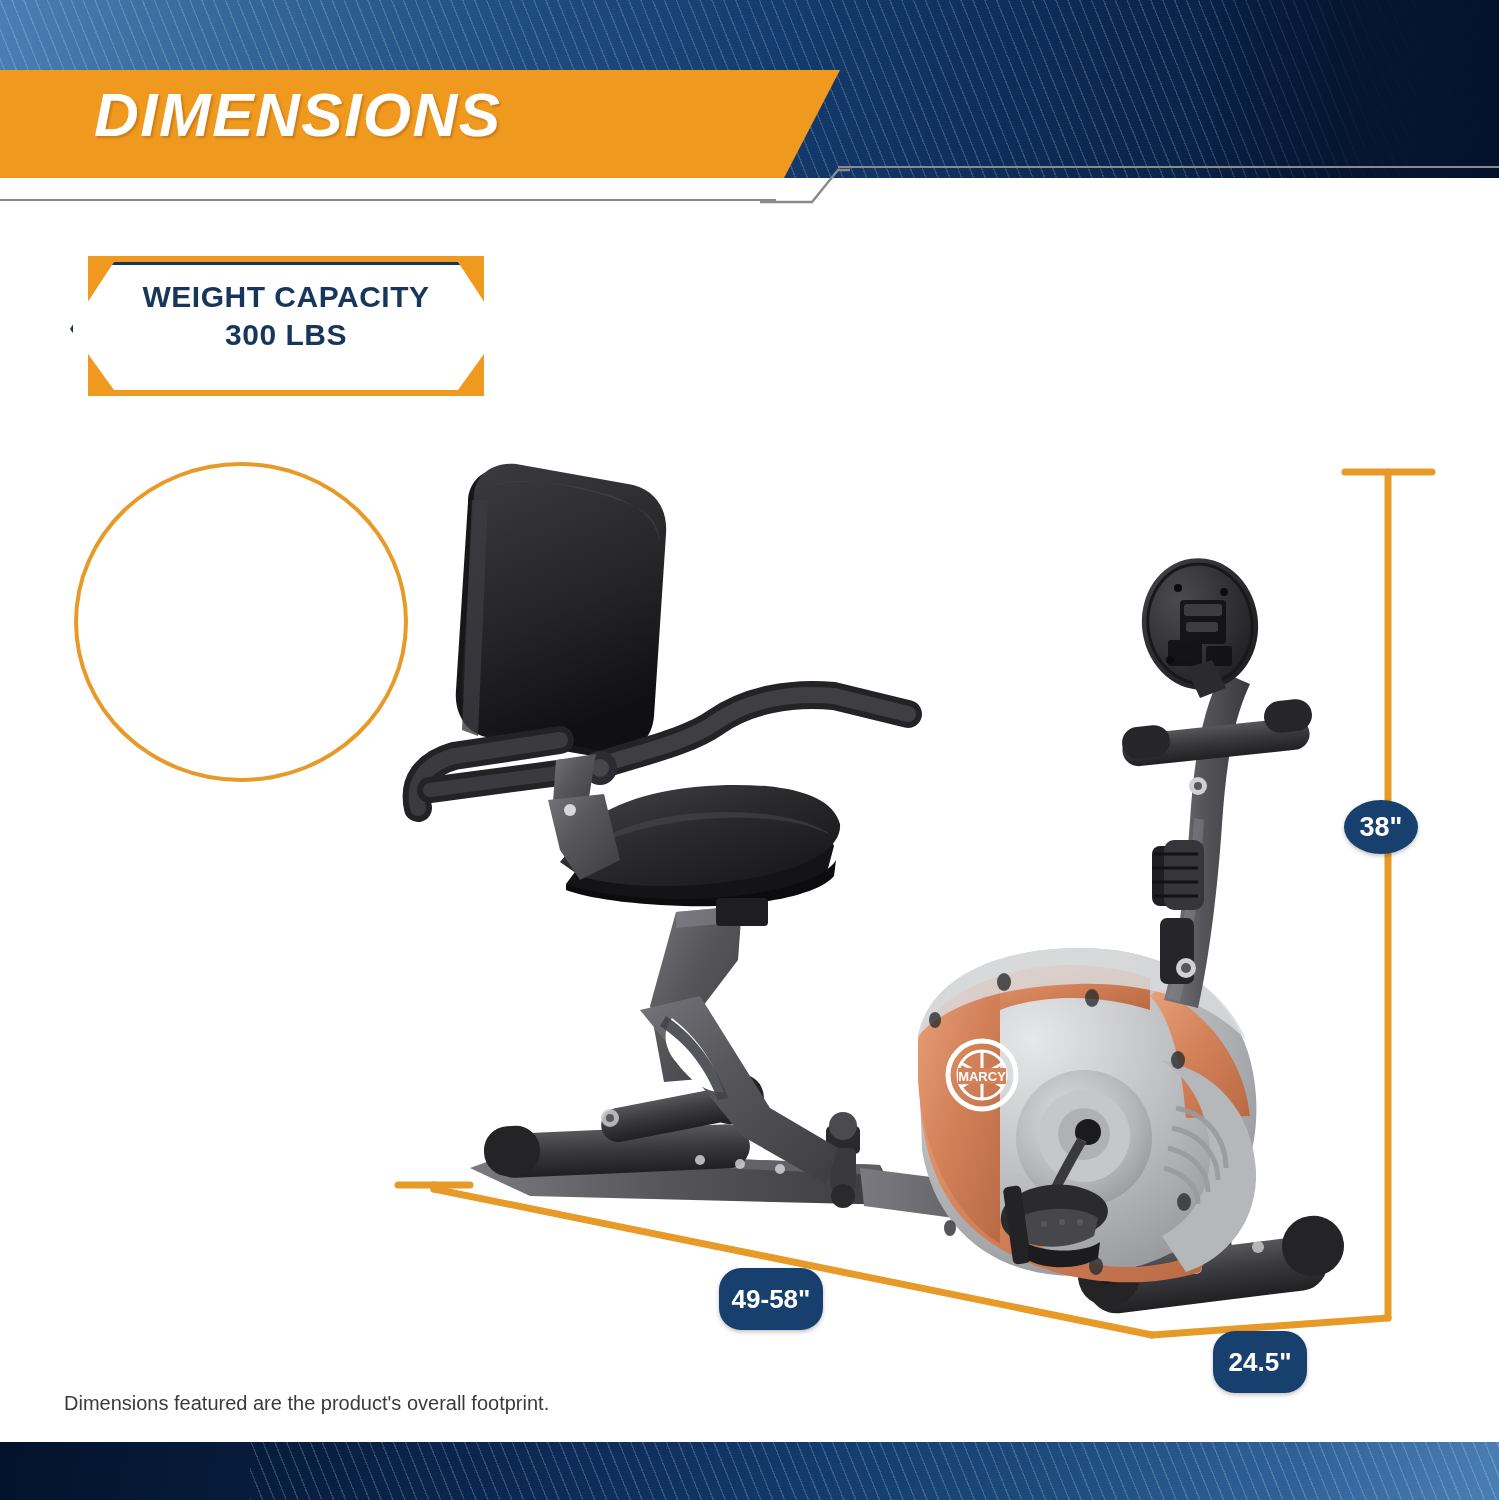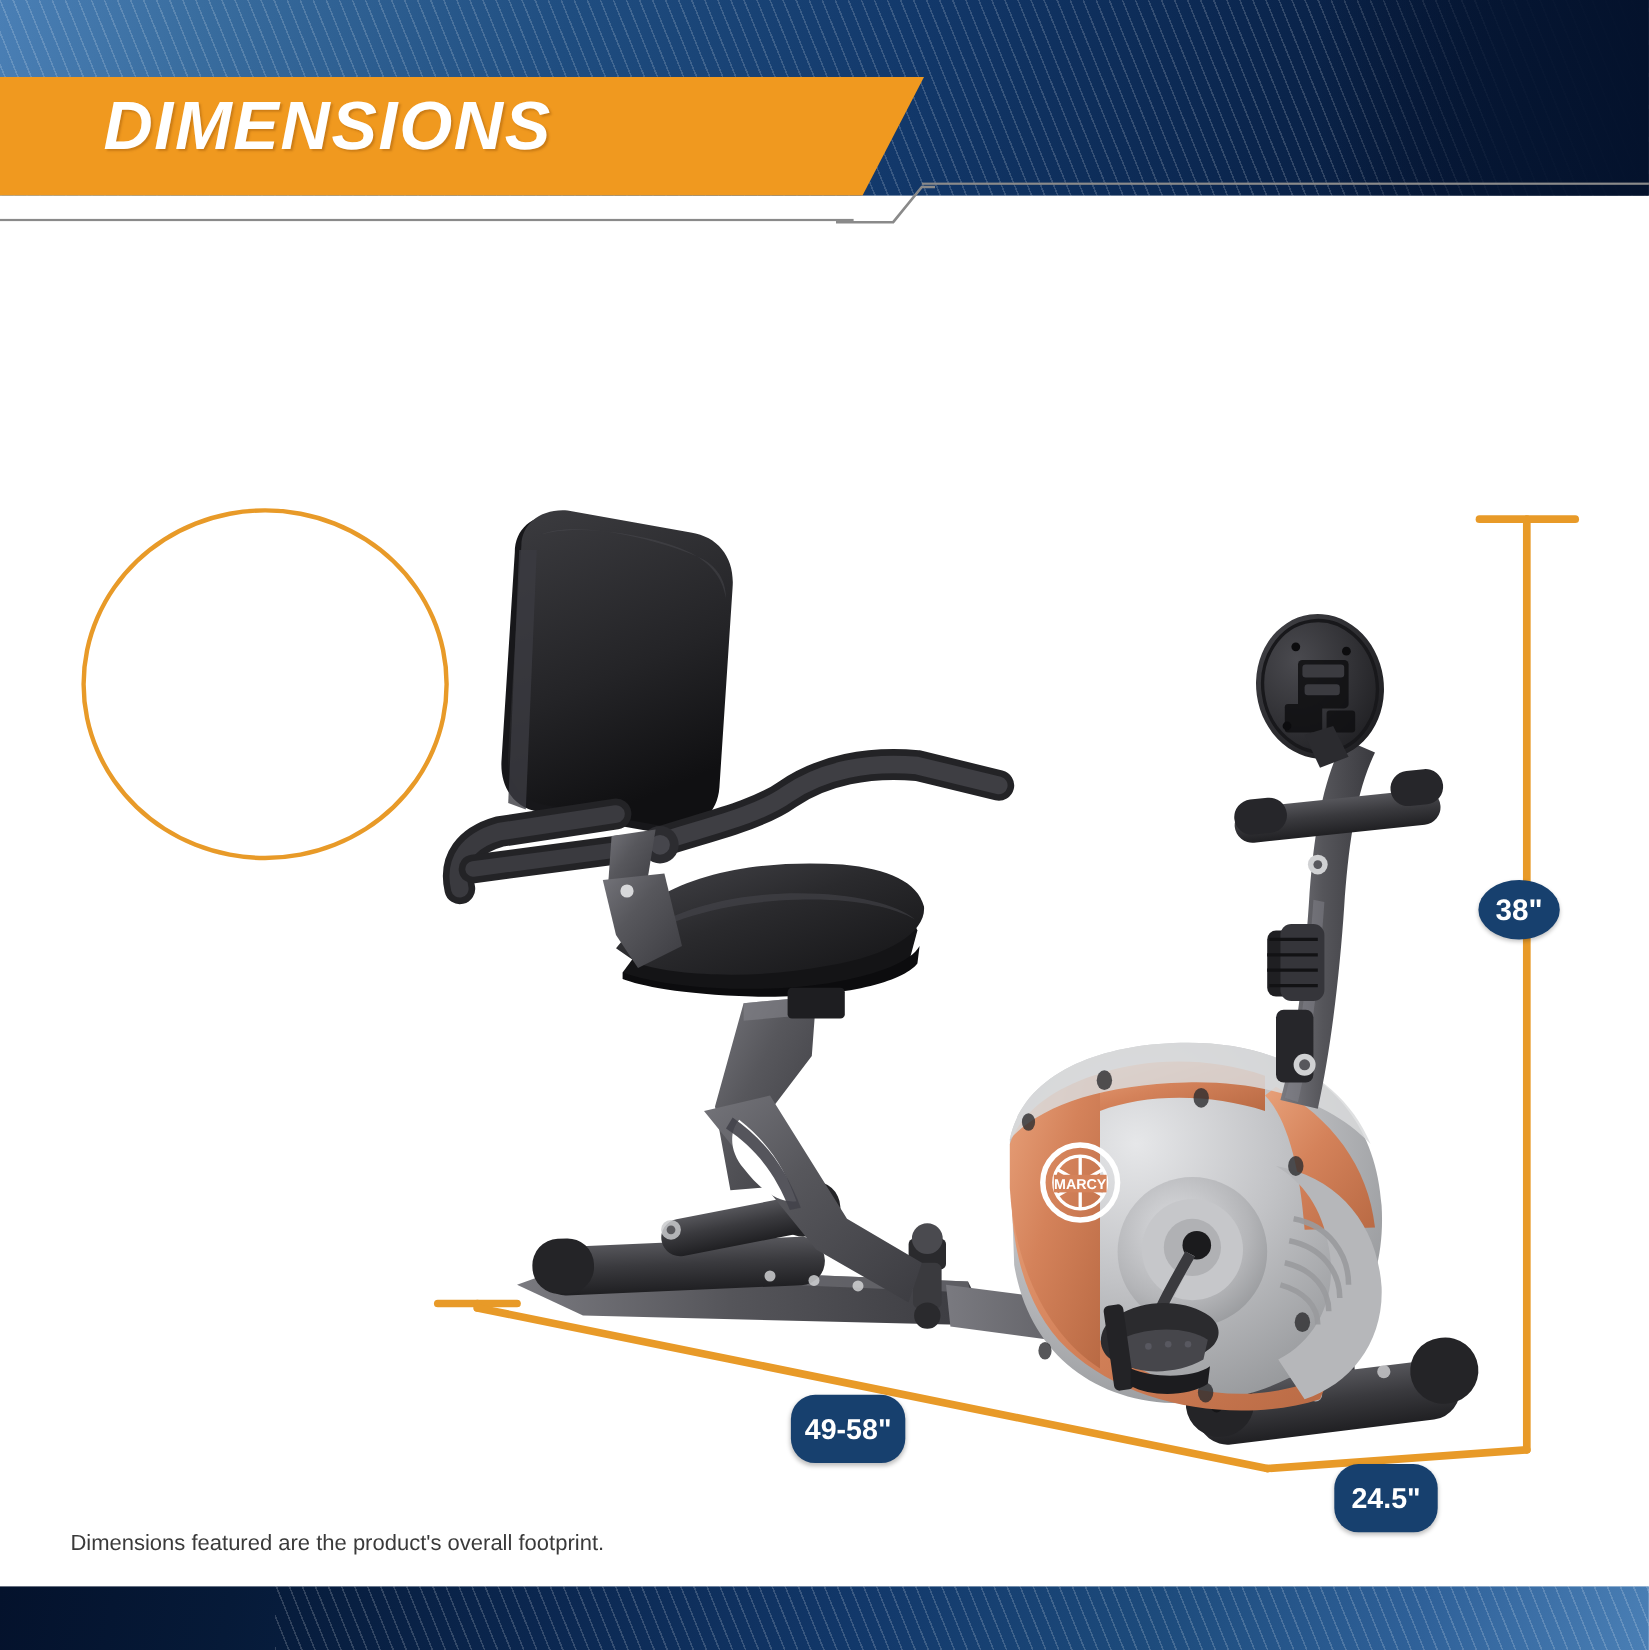--- a/index.html
+++ b/index.html
@@ -119,20 +119,28 @@
   </div>
   <div class="orange-banner"></div>
   <div class="orange-title">DIMENSIONS</div>
 
   <div class="grey-rule-left"></div>
   <svg class="grey-rule-diag" viewBox="0 0 90 36">
     <path d="M0,34 L52,34 L78,2 L90,2" fill="none" stroke="#8a8a8a" stroke-width="2.4"></path>
   </svg>
   <div class="grey-rule-right"></div>
 
+  <div class="wcap">
+    <div class="wcap-orange"></div>
+    <div class="wcap-hex"></div>
+    <div class="wcap-txt">
+      <div>WEIGHT CAPACITY</div>
+      <div>300 LBS</div>
+    </div>
+  </div>
 
   <div class="callout">
     <div class="callout-clip">
 
       <div class="gf gf-arm"></div>
       <div class="gf gf-arm2"></div>
       <div class="gf gf-post"></div>
       <div class="gf gf-post2"></div>
 
       <div class="cseat">

